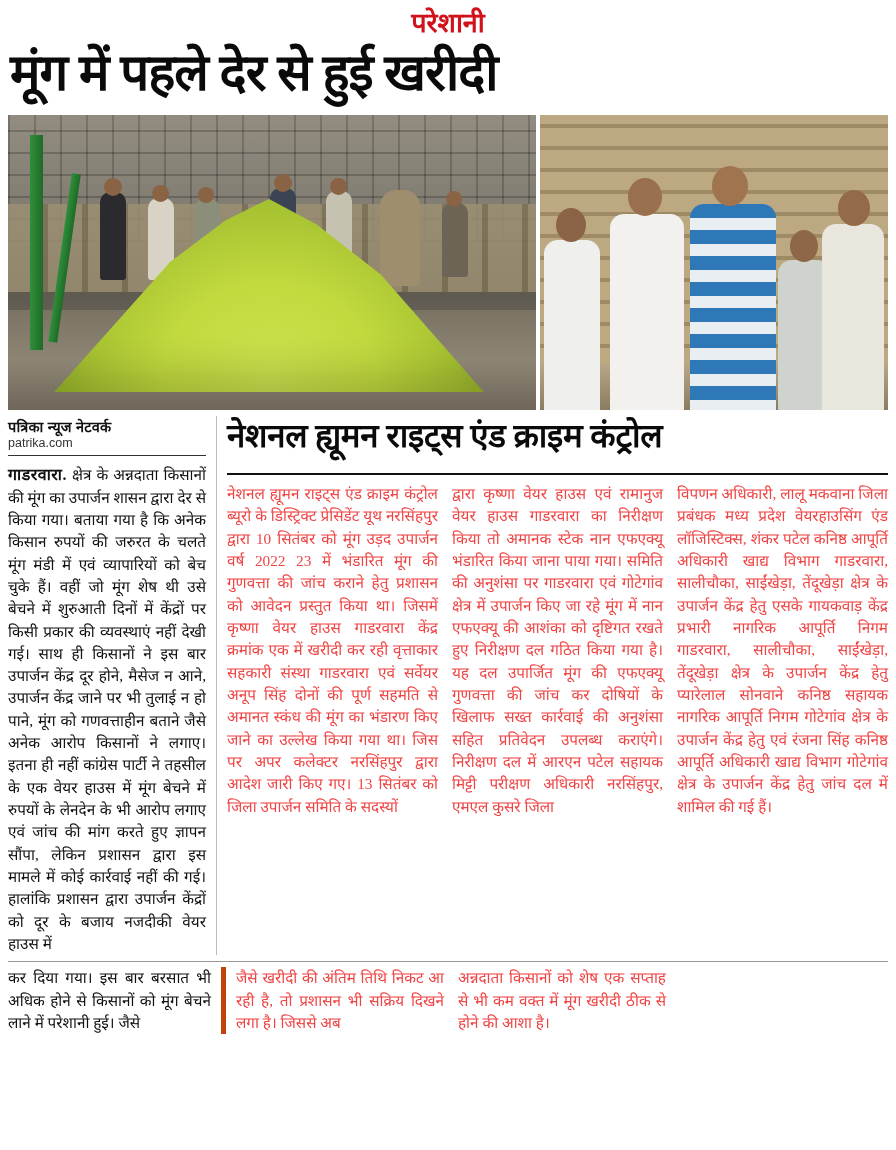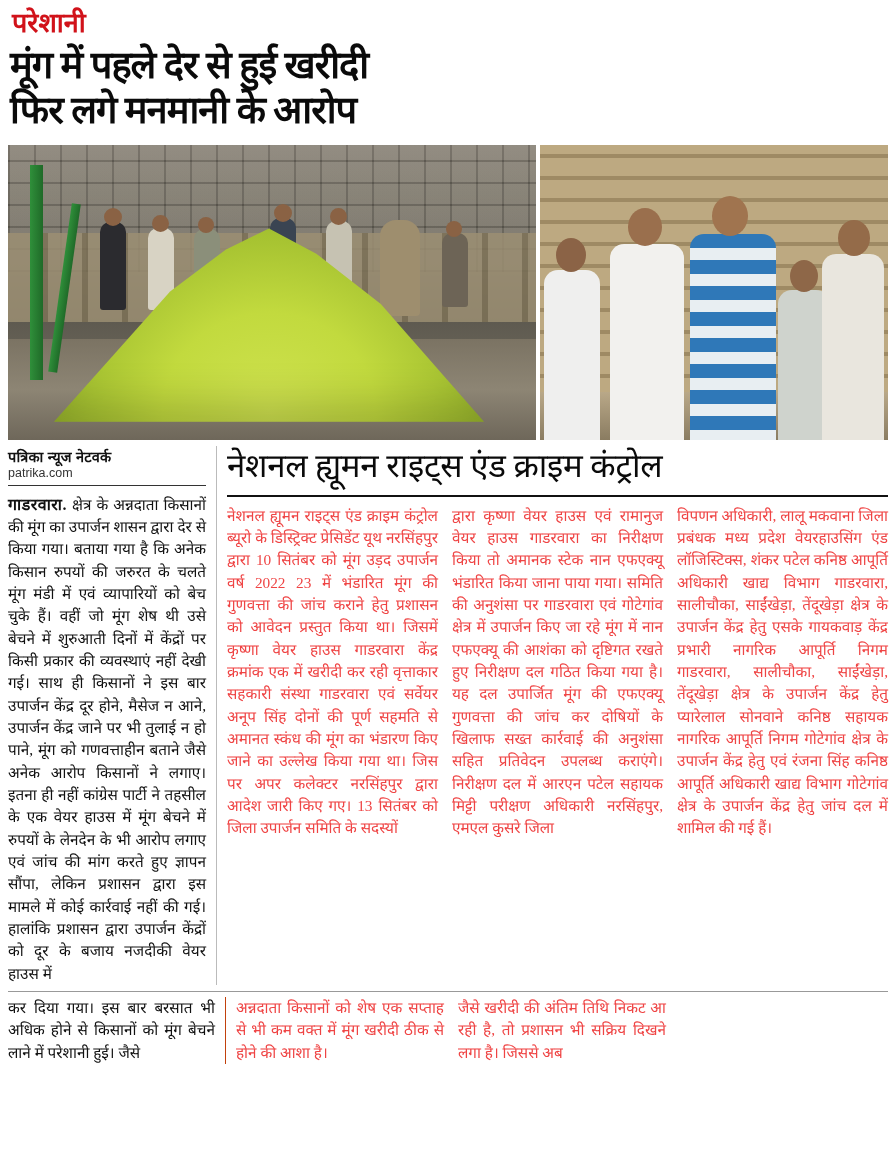--- a/index.html
+++ b/index.html
@@ -27,27 +27,28 @@
 
   
   .kicker {
     color: #d1121a;
     font-family: "Liberation Serif", serif;
     font-weight: bold;
     font-size: 27px;
     line-height: 1.0;
     padding: 10px 4px 0 4px;
     letter-spacing: 0px;
+    text-align: center;
   }
 
   
   .headline {
     font-family: "Liberation Serif", serif;
     font-weight: bold;
-    font-size: 38px;
+    font-size: 51px;
     line-height: 1.18;
     color: #0a0a0a;
     padding: 6px 2px 10px 2px;
     letter-spacing: -1px;
   }
   .headline .l2 { display: block; }
 
   
   .photos {
     display: flex;
@@ -186,25 +187,25 @@
   .col-text {
     font-family: "Liberation Serif", serif;
     font-size: 15.3px;
     line-height: 1.46;
     text-align: justify;
     color: #111;
     hyphens: auto;
   }
   .subhead {
     font-family: "Liberation Serif", serif;
-    font-weight: normal;
+    font-weight: bold;
     font-size: 33px;
     line-height: 1.24;
     color: #0a0a0a;
-    padding-bottom: 8px;
+    padding-bottom: 16px;
     border-bottom: 2px solid #111;
     margin-bottom: 8px;
     letter-spacing: -0.3px;
   }
   .three-cols {
     display: flex;
     gap: 14px;
   }
   .tc {
     width: 211px;
@@ -223,34 +224,33 @@
     width: 880px;
     margin-top: 5px;
   }
   .bc {
     font-family: "Liberation Serif", serif;
     font-size: 15.3px;
     line-height: 1.46;
     text-align: justify;
     color: #111;
   }
-  .bc-1 { width: 218px; padding-right: 10px; box-sizing: border-box; border-right: 1px solid #c2410c;}
+  .bc-1 { width: 218px; padding-right: 10px; box-sizing: border-box; border-right: 5px solid #c2410c;}
   .bc-rest { width: 662px; padding-left: 10px; box-sizing: border-box; display:flex; gap:14px;}
   .bc-rest .tc { width: 211px; }
 </style>
 </head>
 <body>
 
 <div class="page">
 
   <div class="kicker">परेशानी</div>
 
   <div class="headline">
     <span class="l1">मूंग में पहले देर से हुई खरीदी</span>
-    <span class="l2">फिर लगे मनमानी के आरोप</span>
   </div>
 
   <div class="photos">
 
     <div class="photo photo-left">
       <div class="sky"></div>
       <div class="wall"></div>
       <div class="sacks"></div>
       <div class="ground"></div>
       <div class="fig" style="left:92px; background:#2b2b2f; height:88px; bottom:44%;"></div>
@@ -309,19 +309,19 @@
         <div class="tc">विपणन अधिकारी, लालू मकवाना जिला प्रबंधक मध्य प्रदेश वेयरहाउसिंग एंड लॉजिस्टिक्स, शंकर पटेल कनिष्ठ आपूर्ति अधिकारी खाद्य विभाग गाडरवारा, सालीचौका, साईंखेड़ा, तेंदूखेड़ा क्षेत्र के उपार्जन केंद्र हेतु एसके गायकवाड़ केंद्र प्रभारी नागरिक आपूर्ति निगम गाडरवारा, सालीचौका, साईंखेड़ा, तेंदूखेड़ा क्षेत्र के उपार्जन केंद्र हेतु प्यारेलाल सोनवाने कनिष्ठ सहायक नागरिक आपूर्ति निगम गोटेगांव क्षेत्र के उपार्जन केंद्र हेतु एवं रंजना सिंह कनिष्ठ आपूर्ति अधिकारी खाद्य विभाग गोटेगांव क्षेत्र के उपार्जन केंद्र हेतु जांच दल में शामिल की गई हैं।</div>
       </div>
     </div>
   </div>
 
   <div class="bottom-rule"></div>
 
   <div class="bottom-row">
     <div class="bc bc-1">कर दिया गया। इस बार बरसात भी अधिक होने से किसानों को मूंग बेचने लाने में परेशानी हुई। जैसे</div>
     <div class="bc-rest">
+      <div class="tc">जैसे खरीदी की अंतिम तिथि निकट आ रही है, तो प्रशासन भी सक्रिय दिखने लगा है। जिससे अब</div>
       <div class="tc">अन्नदाता किसानों को शेष एक सप्ताह से भी कम वक्त में मूंग खरीदी ठीक से होने की आशा है।</div>
-      <div class="tc">जैसे खरीदी की अंतिम तिथि निकट आ रही है, तो प्रशासन भी सक्रिय दिखने लगा है। जिससे अब</div>
       <div class="tc"></div>
     </div>
   </div>
 
 </div>
 
 </body></html>

